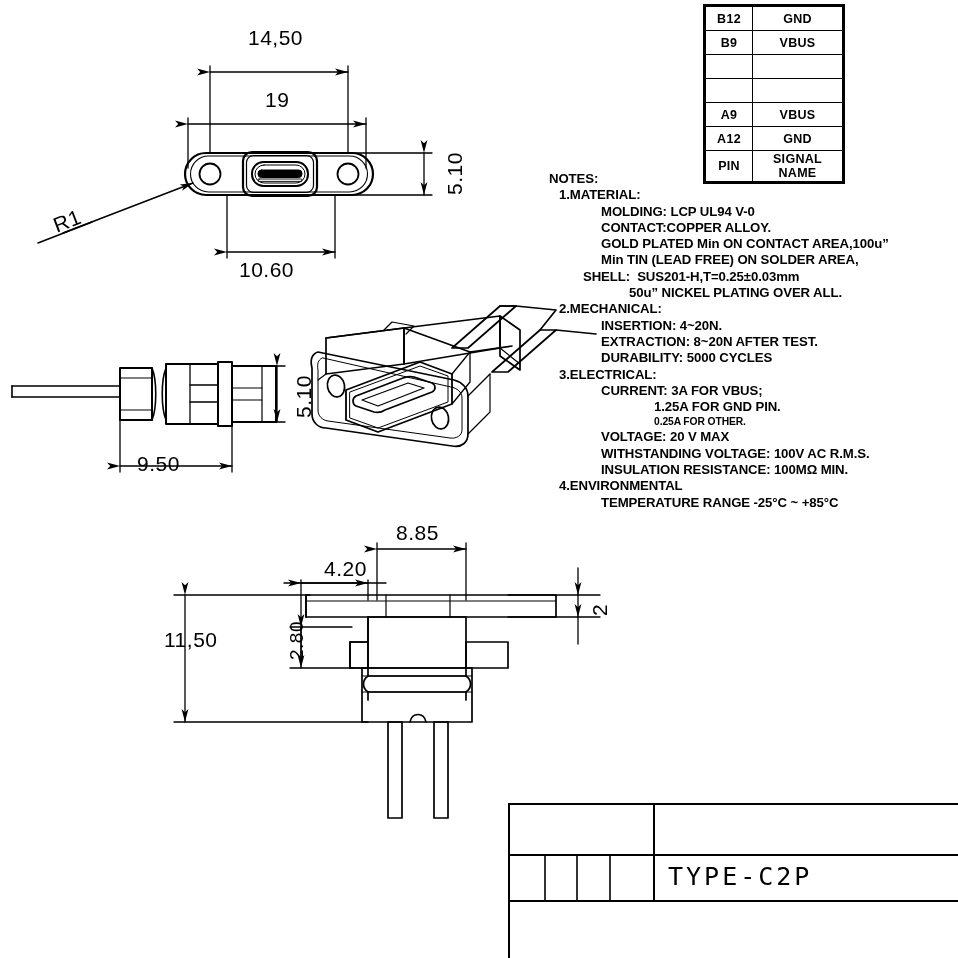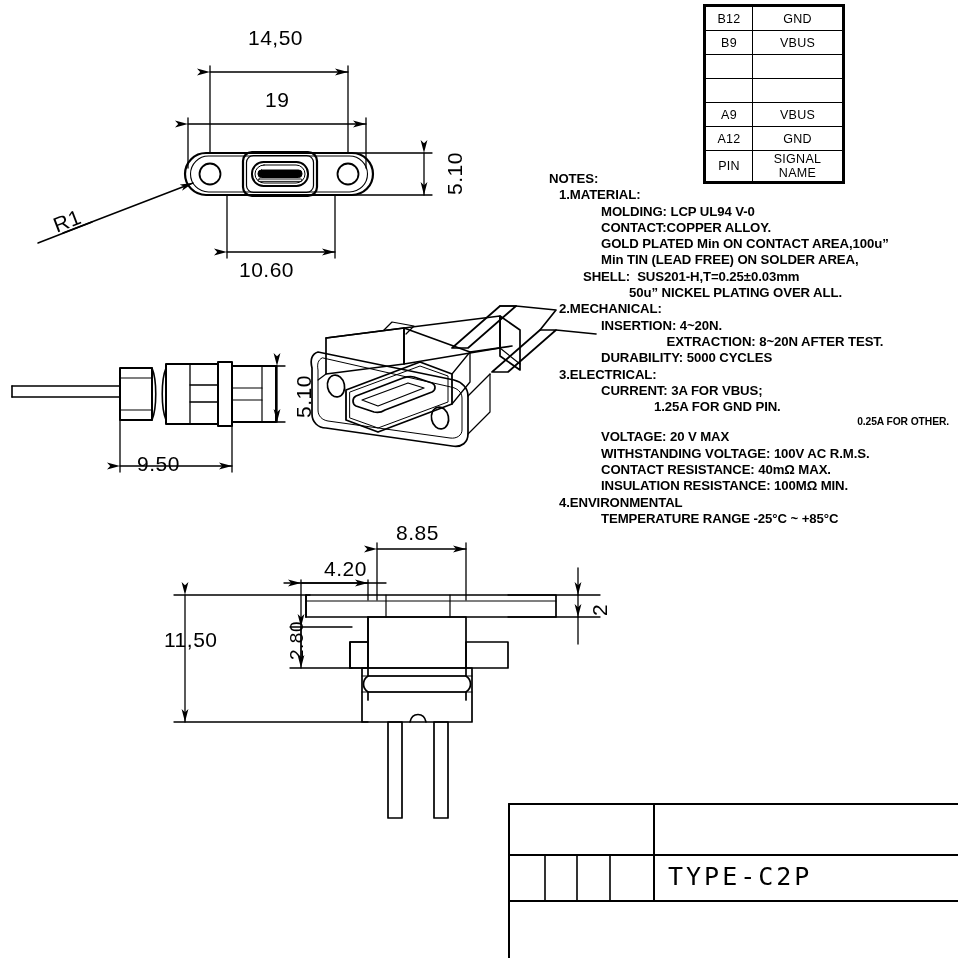--- a/index.html
+++ b/index.html
@@ -9,21 +9,21 @@
     font-family:"Liberation Sans","DejaVu Sans",sans-serif;
     color:#000;
   }
   #sheet{position:absolute;inset:0;width:958px;height:958px;}
 
   
   #pin-table{position:absolute;left:703px;top:4px;width:138px;
              border:2px solid #000;border-collapse:collapse;background:#fff;}
   #pin-table table{border-collapse:collapse;width:100%;}
   #pin-table td{border:1px solid #000;text-align:center;vertical-align:middle;
-                font-size:12.5px;font-weight:normal;letter-spacing:.3px;height:21px;
+                font-size:12.5px;font-weight:bold;letter-spacing:.3px;height:21px;
                 font-family:"Liberation Sans",sans-serif;}
   #pin-table td.c1{width:44px;}
   #pin-table tr.hdr td{height:26px;}
   #pin-table tr.blank td{height:21px;}
 
   
   #notes{position:absolute;left:549px;top:171px;width:400px;}
   .note-line{font-size:13.2px;line-height:16.3px;white-space:pre;
              font-weight:bold;letter-spacing:-.1px;
              font-family:"Liberation Sans",sans-serif;}
@@ -313,29 +313,28 @@
   <div id="notes-lines">
       <div class="note-line" style="padding-left: 10px;">1.MATERIAL:</div>
       <div class="note-line" style="padding-left: 52px;">MOLDING: LCP UL94 V-0</div>
       <div class="note-line" style="padding-left: 52px;">CONTACT:COPPER ALLOY.</div>
       <div class="note-line" style="padding-left: 52px;">GOLD PLATED Min ON CONTACT AREA,100u”</div>
       <div class="note-line" style="padding-left: 52px;">Min TIN (LEAD FREE) ON SOLDER AREA,</div>
       <div class="note-line" style="padding-left: 34px;">SHELL:  SUS201-H,T=0.25±0.03mm</div>
       <div class="note-line" style="padding-left: 80px;">50u” NICKEL PLATING OVER ALL.</div>
       <div class="note-line" style="padding-left: 10px;">2.MECHANICAL:</div>
       <div class="note-line" style="padding-left: 52px;">INSERTION: 4~20N.</div>
-      <div class="note-line" style="padding-left: 52px; text-align: center;">EXTRACTION: 8~20N AFTER TEST.</div>
+      <div class="note-line" style="padding-left: 52px;">EXTRACTION: 8~20N AFTER TEST.</div>
       <div class="note-line" style="padding-left: 52px;">DURABILITY: 5000 CYCLES</div>
       <div class="note-line" style="padding-left: 10px;">3.ELECTRICAL:</div>
       <div class="note-line" style="padding-left: 52px;">CURRENT: 3A FOR VBUS;</div>
       <div class="note-line" style="padding-left: 105px;">1.25A FOR GND PIN.</div>
-      <div class="note-line small" style="padding-left: 105px; text-align: right;">0.25A FOR OTHER.</div>
+      <div class="note-line small" style="padding-left: 105px;">0.25A FOR OTHER.</div>
       <div class="note-line" style="padding-left: 52px;">VOLTAGE: 20 V MAX</div>
       <div class="note-line" style="padding-left: 52px;">WITHSTANDING VOLTAGE: 100V AC R.M.S.</div>
-      <div class="note-line" style="padding-left: 52px;">CONTACT RESISTANCE: 40mΩ MAX.</div>
       <div class="note-line" style="padding-left: 52px;">INSULATION RESISTANCE: 100MΩ MIN.</div>
       <div class="note-line" style="padding-left: 10px;">4.ENVIRONMENTAL</div>
       <div class="note-line" style="padding-left: 52px;">TEMPERATURE RANGE -25°C ~ +85°C</div>
     </div>
 </div>
 
 <div class="dim" style="left:248px;top:26px;">14,50</div>
 <div class="dim" style="left:265px;top:88px;">19</div>
 <div class="dim" style="left:239px;top:258px;">10.60</div>
 <div class="dim rot90" style="left:443px;top:195px;">5.10</div>

